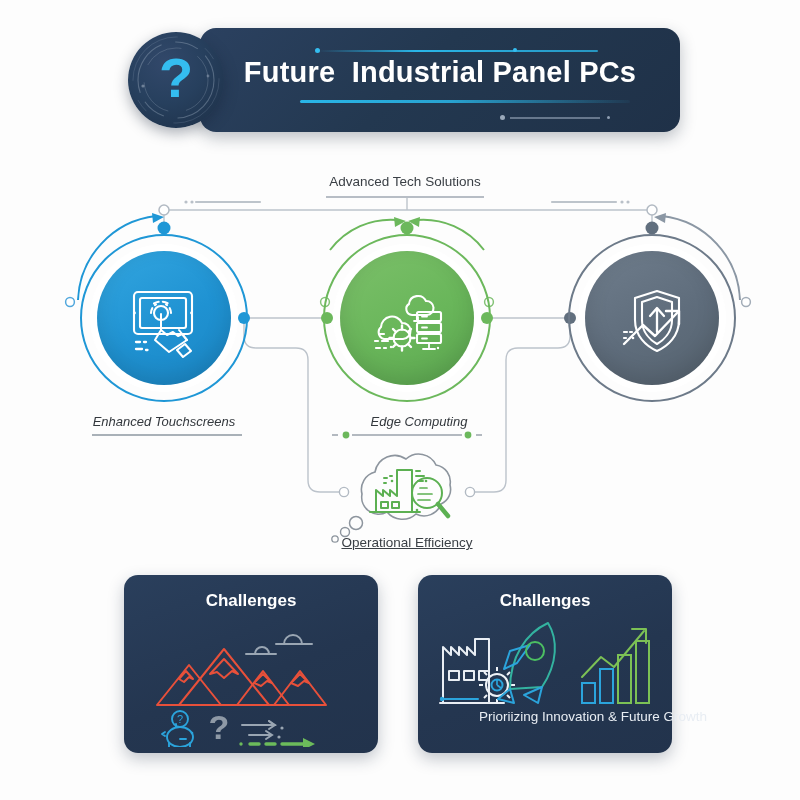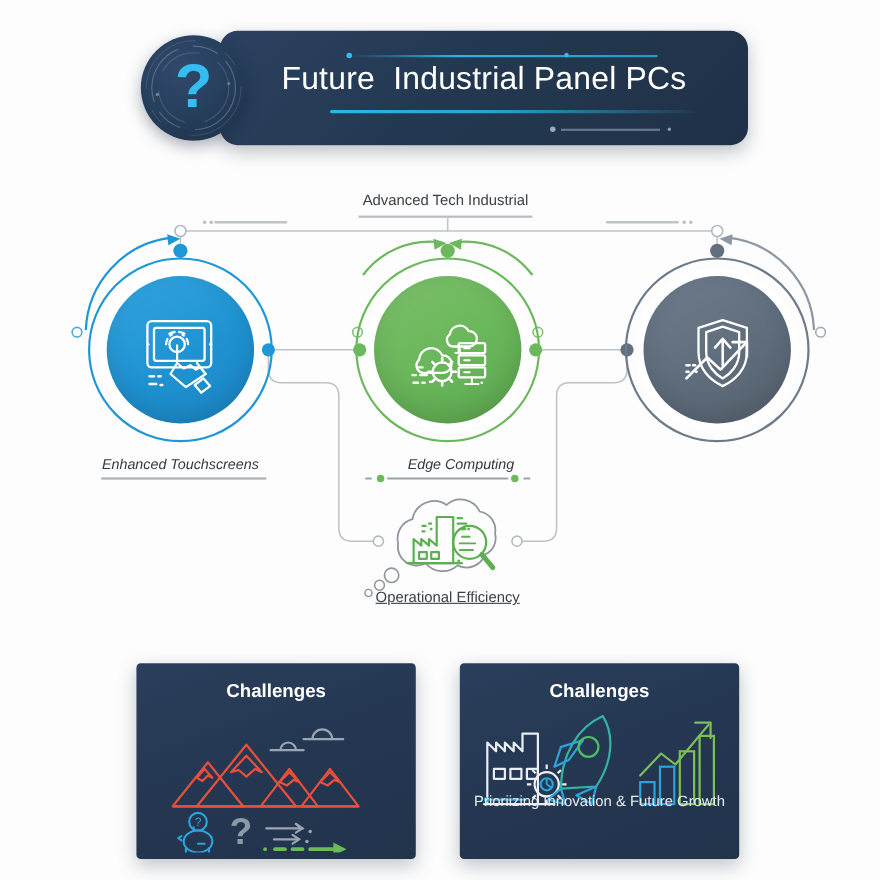--- a/index.html
+++ b/index.html
@@ -41,21 +41,21 @@
     box-shadow: 0 6px 16px rgba(20,35,55,0.28);
   }
   .header-title {
     position: absolute;
     left: 0;
     top: 28px;
     width: 100%;
     text-align: center;
     color: #ffffff;
     font-size: 29px;
-    font-weight: normal;
+    font-weight: bold;
     letter-spacing: 0.2px;
     white-space: pre;
   }
   .hdr-line-top {
     position: absolute;
     left: 118px;
     top: 22px;
     width: 280px;
     height: 2px;
     background: linear-gradient(90deg, rgba(41,182,232,0.0) 0%, #29b6e8 35%, rgba(41,182,232,0.75) 100%);
@@ -165,24 +165,23 @@
   .caption {
     position: absolute;
     text-align: center;
     color: #3b4046;
     font-size: 13.5px;
   }
 
   
   .card {
     position: absolute;
-    border-radius: 4px;
+    border-radius: 14px;
     background: linear-gradient(160deg, #2a3f5c 0%, #243650 55%, #22334c 100%);
     box-shadow: 0 6px 16px rgba(25,40,60,0.26);
-    margin-top: 28px;
   }
   .card-title {
     position: absolute;
     top: 16px;
     left: 0;
     width: 100%;
     text-align: center;
     color: #ffffff;
     font-size: 17px;
     font-weight: bold;
@@ -224,21 +223,21 @@
         <circle cx="48" cy="48" r="38" fill="none" stroke="#8fa0b4" stroke-opacity=".45" stroke-width="1.1" stroke-dasharray="58 14 24 10"></circle>
         <circle cx="48" cy="48" r="32" fill="none" stroke="#8fa0b4" stroke-opacity=".3" stroke-width="1" stroke-dasharray="40 18"></circle>
         <circle cx="48" cy="48" r="43" fill="none" stroke="#8fa0b4" stroke-opacity=".22" stroke-width="1" stroke-dasharray="70 30 14 20"></circle>
         <circle cx="15" cy="54" r="1.6" fill="#93a3b6" fill-opacity=".65"></circle>
         <circle cx="80" cy="44" r="1.4" fill="#93a3b6" fill-opacity=".55"></circle>
       </svg>
       <div class="badge-q">?</div>
     </div>
   </div>
 
-  <div class="caption" style="left:305px; top:174px; width:200px;">Advanced Tech Industrial</div>
+  <div class="caption" style="left:305px; top:174px; width:200px;">Advanced Tech Solutions</div>
   <div class="label-rule" style="left:326px; top:196px; width:158px; background:#aab2bb;"></div>
 
   <svg style="position:absolute; left:0; top:0;" width="800" height="800">
     <g fill="none" stroke="#bcc3cb" stroke-width="1.4">
 
       <path d="M164 222 L164 210 L652 210 L652 222"></path>
 
       <path d="M407 210 L407 198"></path>
 
       <path d="M244 318 L327 318"></path>
@@ -464,16 +463,16 @@
       </g>
       <g>
         <rect x="164" y="72" width="13" height="20" fill="none" stroke="#2ba4dc" stroke-width="2"></rect>
         <rect x="182" y="58" width="13" height="34" fill="none" stroke="#2ba4dc" stroke-width="2"></rect>
         <rect x="200" y="44" width="13" height="48" fill="none" stroke="#7cc155" stroke-width="2"></rect>
         <rect x="218" y="30" width="13" height="62" fill="none" stroke="#7cc155" stroke-width="2"></rect>
         <path d="M164 66 L183 46 L196 56 L226 20" fill="none" stroke="#7cc155" stroke-width="2" stroke-linejoin="round" stroke-linecap="round"></path>
         <path d="M214 18 l14 0 l0 14" fill="none" stroke="#7cc155" stroke-width="2" stroke-linejoin="round" stroke-linecap="round"></path>
       </g>
     </svg>
-    <div class="card-caption" style="top:118px;">Prioriizing Innovation &amp; Future Growth</div>
+    <div class="card-caption" style="top:134px;padding-left:48px;">Prioriizing Innovation &amp; Future Growth</div>
   </div>
 
 </div>
 
 </body></html>

